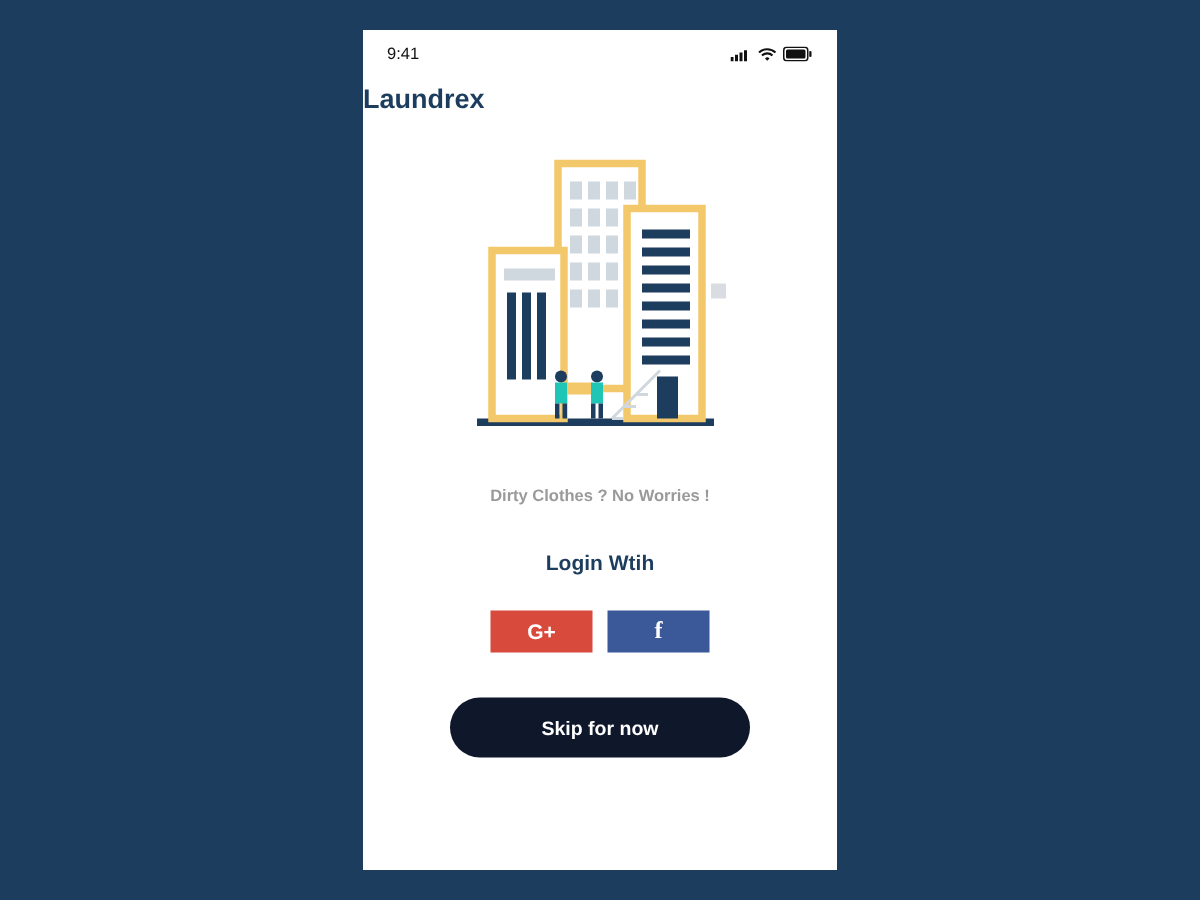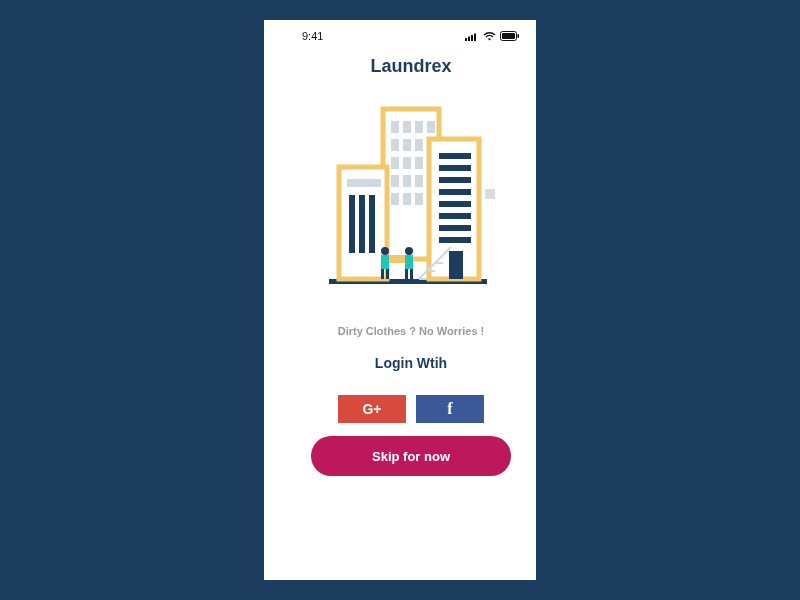--- a/index.html
+++ b/index.html
@@ -6,39 +6,37 @@
   body {
     background: #1d3d5e;
     width: 800px;
     height: 600px;
     display: flex;
     align-items: center;
     justify-content: center;
     font-family: -apple-system, BlinkMacSystemFont, "Segoe UI", Arial, sans-serif;
   }
   .phone {
-    width: 272px;
+    width: 316px;
     height: 560px;
     background: #ffffff;
     position: relative;
     overflow: hidden;
-    padding-left: 22px;
   }
   .status-bar {
     display: flex;
     justify-content: space-between;
     align-items: center;
     padding: 10px 16px 6px 16px;
     font-size: 11px;
     font-weight: 500;
     color: #111;
   }
   .status-right { display: flex; align-items: center; gap: 4px; }
   .app-title {
-    text-align: center;
     font-size: 18px;
     font-weight: 800;
     color: #1d3d5e;
     margin-top: 8px;
   }
   .illustration {
     display: flex;
     justify-content: center;
     margin-top: 14px;
   }
@@ -47,21 +45,21 @@
     font-size: 11px;
     color: #9a9a9a;
     margin-top: 14px;
     font-weight: 700;
   }
   .login-with {
     text-align: center;
     font-size: 14px;
     font-weight: 800;
     color: #1d3d5e;
-    margin-top: 18px;
+    margin-top: 30px;
   }
   .social-row {
     display: flex;
     justify-content: center;
     gap: 10px;
     margin-top: 24px;
   }
   .social-btn {
     width: 68px;
     height: 28px;
@@ -70,24 +68,24 @@
     justify-content: center;
     color: #fff;
     font-weight: 700;
     border: none;
     cursor: pointer;
   }
   .google { background: #d84b3c; }
   .facebook { background: #3b5998; }
   .skip-btn {
     display: block;
-    margin: 13px auto 0 auto;
+    margin: 30px auto 0 auto;
     width: 200px;
     height: 40px;
-    background: #be185d;
+    background: #0f172a;
     color: #fff;
     border: none;
     border-radius: 20px;
     font-size: 13px;
     font-weight: 800;
     cursor: pointer;
   }
 </style>
 </head>
 <body>

